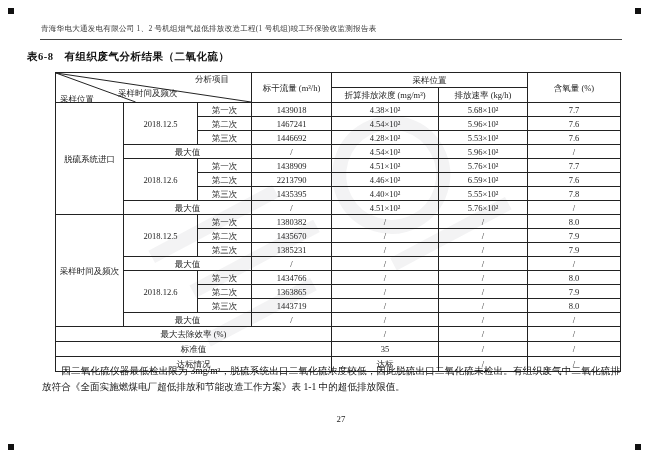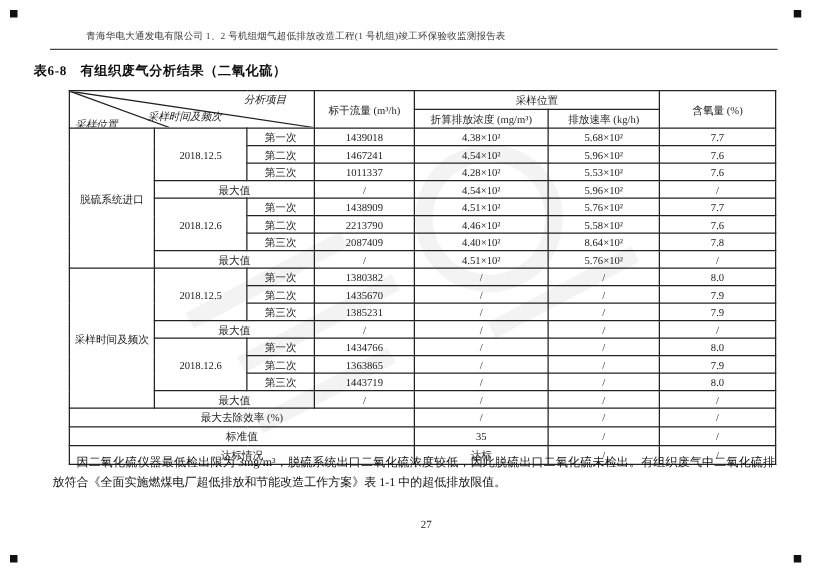--- a/index.html
+++ b/index.html
@@ -11,21 +11,21 @@
   }
   
   .corner{position:absolute;width:6px;height:6px;background:#111;}
   .c-tl{left:8px;top:8px;}
   .c-tr{left:635px;top:8px;}
   .c-bl{left:8px;top:444px;}
   .c-br{left:635px;top:444px;}
 
   .doc-header{
     position:absolute;left:41px;top:24px;width:580px;
-    font-size:7.6px;letter-spacing:.2px;color:#3a3a3a;white-space:nowrap;margin-left:28px;
+    font-size:7.6px;letter-spacing:.2px;color:#3a3a3a;white-space:nowrap;
   }
   .header-rule{
     position:absolute;left:40px;top:39px;width:582px;height:1px;background:#444;
   }
   .table-title{
     position:absolute;left:0;top:50px;width:650px;text-align:left;
     font-size:10.5px;font-weight:bold;color:#111;letter-spacing:.5px;padding-left:27px;
   }
 
   .report-table{
@@ -37,21 +37,21 @@
     text-align:center;vertical-align:middle;
     font-size:8.5px;line-height:10px;
     padding:0;height:13px;
     color:#1c1c1c;
     overflow:hidden;white-space:nowrap;
   }
   .report-table td.hdr{font-size:8.5px;}
   .report-table tr.footer-row td{height:14px;}
 
   
-  .diag-cell{position:relative;padding:0;font-style:italic;}
+  .diag-cell{position:relative;padding:0;}
   .diag-wrap{position:relative;width:100%;height:29px;}
   .diag-svg{position:absolute;left:0;top:0;width:100%;height:100%;}
   .diag-top{position:absolute;right:22px;top:1px;font-size:8.5px;}
   .diag-mid{position:absolute;left:62px;top:15px;font-size:8.5px;}
   .diag-bl{position:absolute;left:4px;top:21px;font-size:8.5px;}
 
   
   .watermark{
     position:absolute;left:120px;top:110px;width:420px;height:240px;
     opacity:.055;pointer-events:none;
@@ -135,21 +135,21 @@
     </tr>
     <tr>
       <td>第二次</td>
       <td>1467241</td>
       <td>4.54×10²</td>
       <td>5.96×10²</td>
       <td>7.6</td>
     </tr>
     <tr>
       <td>第三次</td>
-      <td>1011337</td>
+      <td>1446692</td>
       <td>4.28×10²</td>
       <td>5.53×10²</td>
       <td>7.6</td>
     </tr>
     <tr>
       <td colspan="2">最大值</td>
       <td>/</td>
       <td>4.54×10²</td>
       <td>5.96×10²</td>
       <td>/</td>
@@ -160,28 +160,28 @@
       <td>第一次</td>
       <td>1438909</td>
       <td>4.51×10²</td>
       <td>5.76×10²</td>
       <td>7.7</td>
     </tr>
     <tr>
       <td>第二次</td>
       <td>2213790</td>
       <td>4.46×10²</td>
-      <td>5.58×10²</td>
+      <td>6.59×10²</td>
       <td>7.6</td>
     </tr>
     <tr>
       <td>第三次</td>
-      <td>2087409</td>
+      <td>1435395</td>
       <td>4.40×10²</td>
-      <td>8.64×10²</td>
+      <td>5.55×10²</td>
       <td>7.8</td>
     </tr>
     <tr>
       <td colspan="2">最大值</td>
       <td>/</td>
       <td>4.51×10²</td>
       <td>5.76×10²</td>
       <td>/</td>
     </tr>
 

